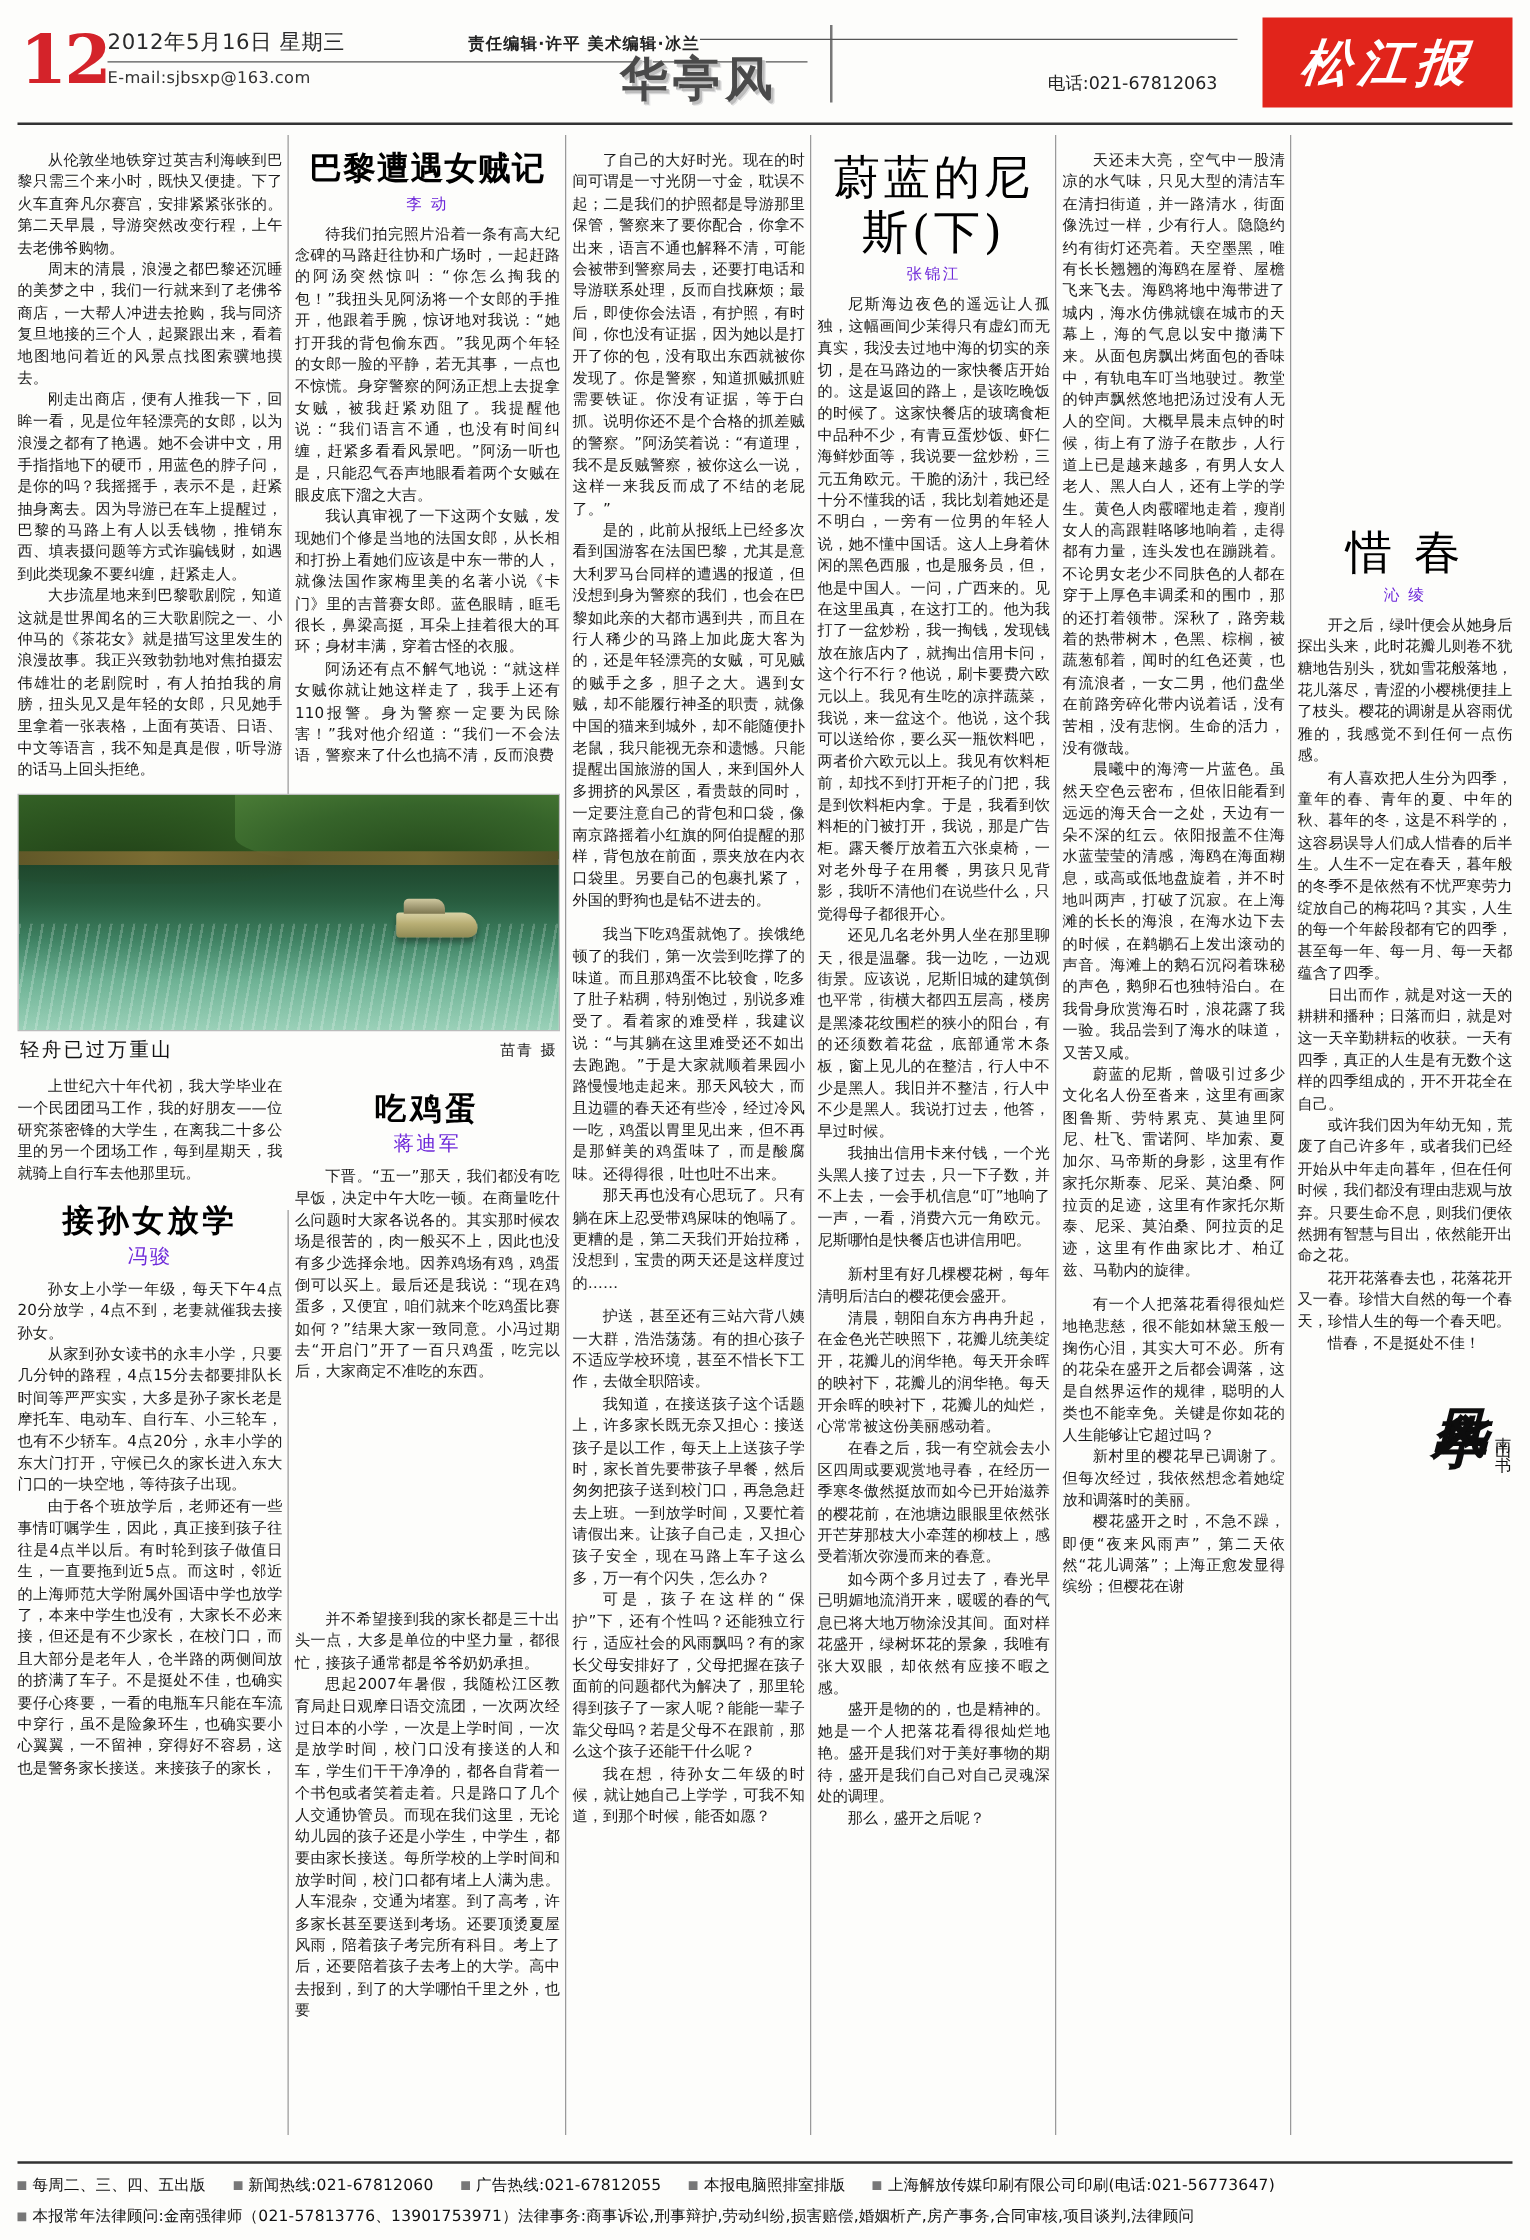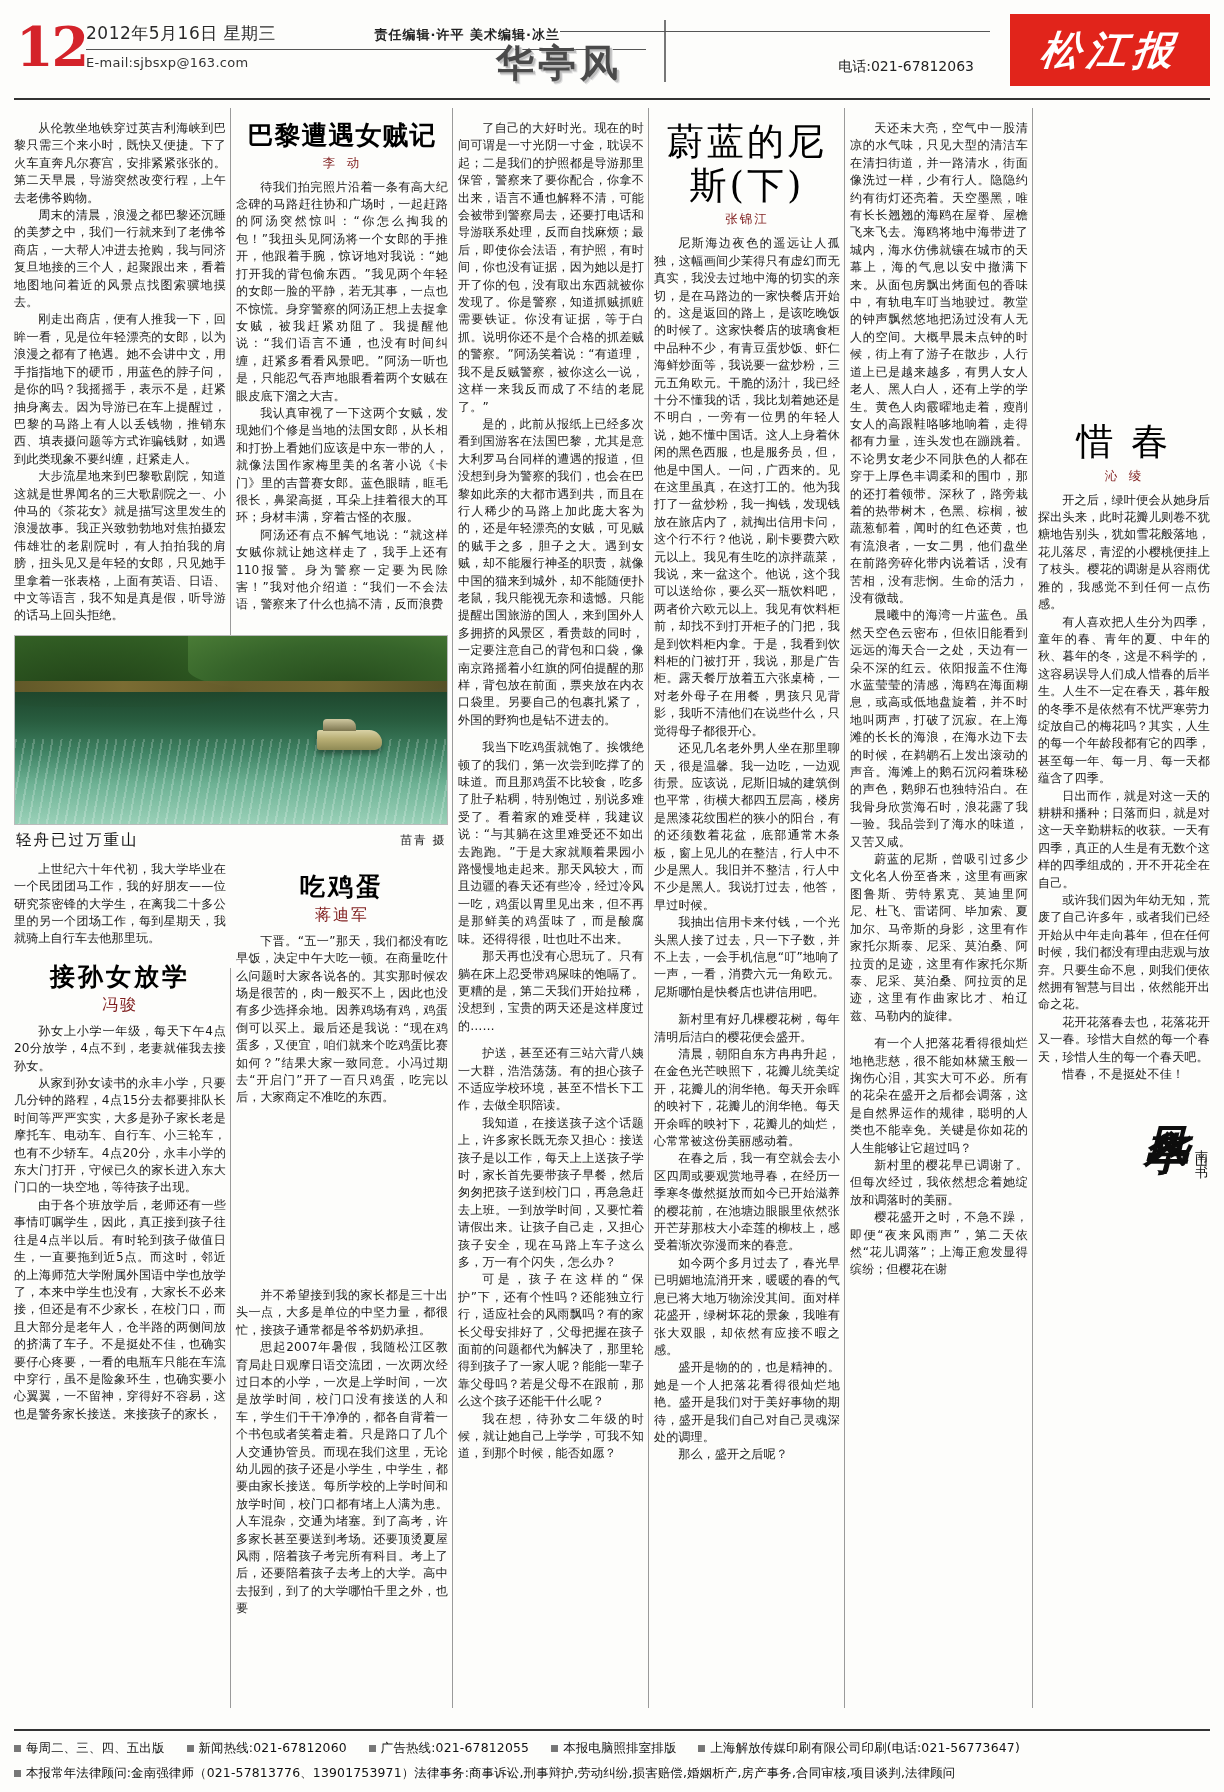--- a/index.html
+++ b/index.html
@@ -94,23 +94,23 @@
   h1.headline.song {
     font-family: "DejaVu Serif", "Liberation Serif", serif;
     font-weight: normal; font-size: 37px; letter-spacing: 3px;
   }
   h2.headline-sm {
     font-family: "DejaVu Serif", "Liberation Serif", serif;
     font-size: 25px; font-weight: bold; letter-spacing: 3px;
     text-align: center; line-height: 1.2; color: #000; margin-bottom: 3px;
   }
   .byline {
-    text-align: center; font-size: 12.5px; color: #7f1d1d;
+    text-align: center; font-size: 12.5px; color: #6d28d9;
     letter-spacing: 2px; margin-bottom: 7px;
-    font-family: Liberation Mono, monospace;
+    font-family: Liberation Serif, serif;
   }
   .byline.small { font-size: 16px; }
 
   .headline-block { margin-bottom: 6px; }
   .article { margin-bottom: 10px; }
 
   
   .photo-wrap { margin: 6px 0 0 0; }
   .photo {
     width: 100%; height: 190px; position: relative; overflow: hidden;

